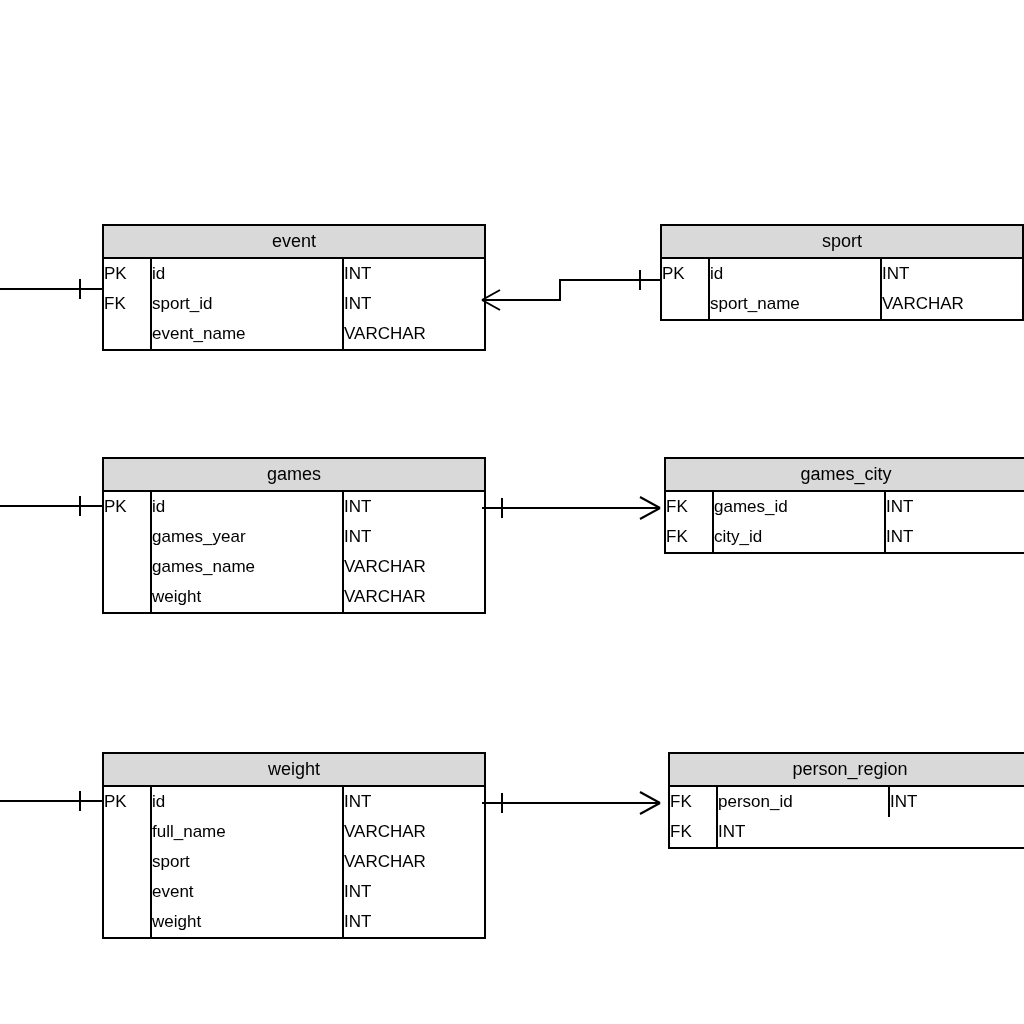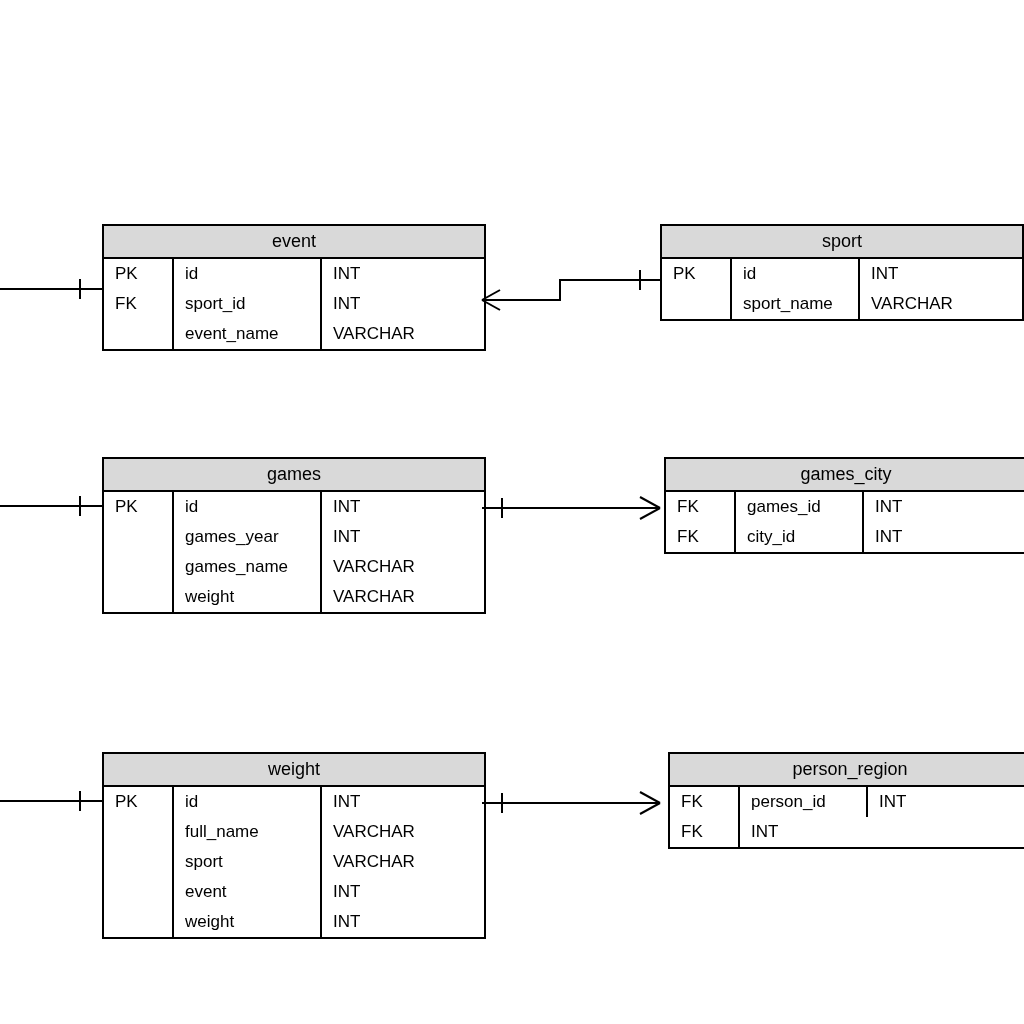--- a/index.html
+++ b/index.html
@@ -2,21 +2,21 @@
 <html><head>
 <meta charset="utf-8">
 <style>
   html,body{margin:0;padding:0;background:#fff;font-family:Arial,Helvetica,sans-serif;font-size:17px;color:#000;width:1024px;height:1024px;overflow:hidden}
   .surface{position:relative;width:821px;height:1024px}
   .entity{position:absolute;border:2px solid #000;background:#fff}
   .entity .title{background:#d9d9d9;border-bottom:2px solid #000;text-align:center;padding:5px 0;font-size:18px}
   .entity .rows{display:block}
   .entity .row{display:flex;align-items:stretch}
   .entity .row:not(:last-child) > div{border-bottom:0}
-  .entity .cell{padding:5px 11px;white-space:nowrap}
+  .entity .cell{padding:5px 0;white-space:nowrap}
   .entity .key{width:46px;border-right:2px solid #000}
   .entity .name{flex:1;border-right:2px solid #000}
   .entity .type{width:140px}
   svg.wires{position:absolute;left:0;top:0;width:1024px;height:1024px;pointer-events:none}
 </style>
 </head>
 <body>
 
 <div class="surface">
 

